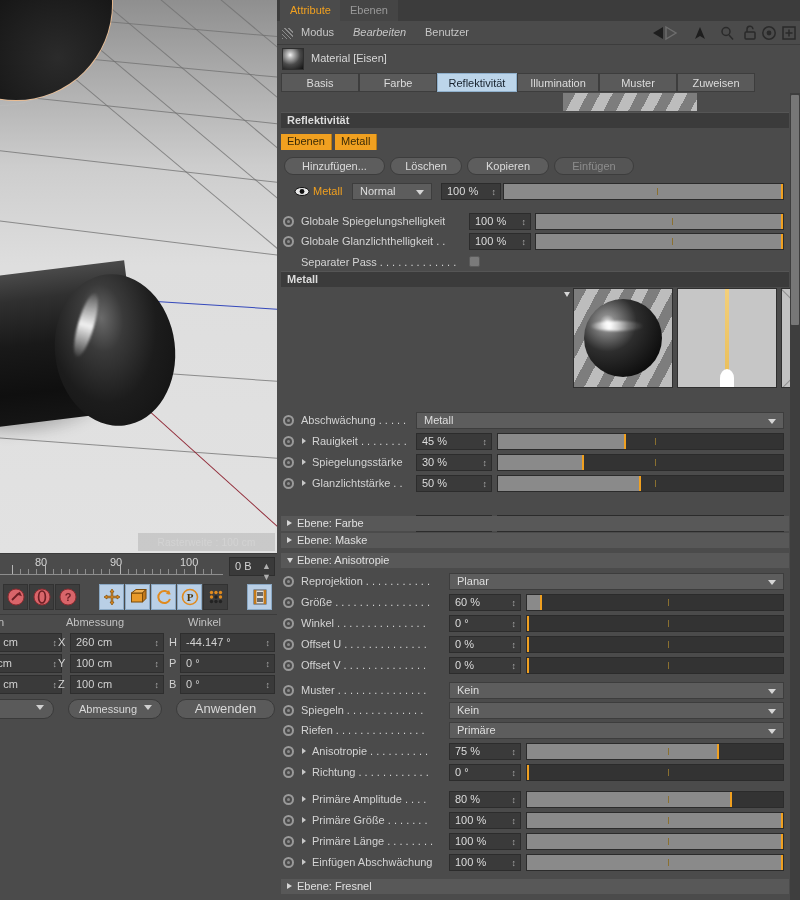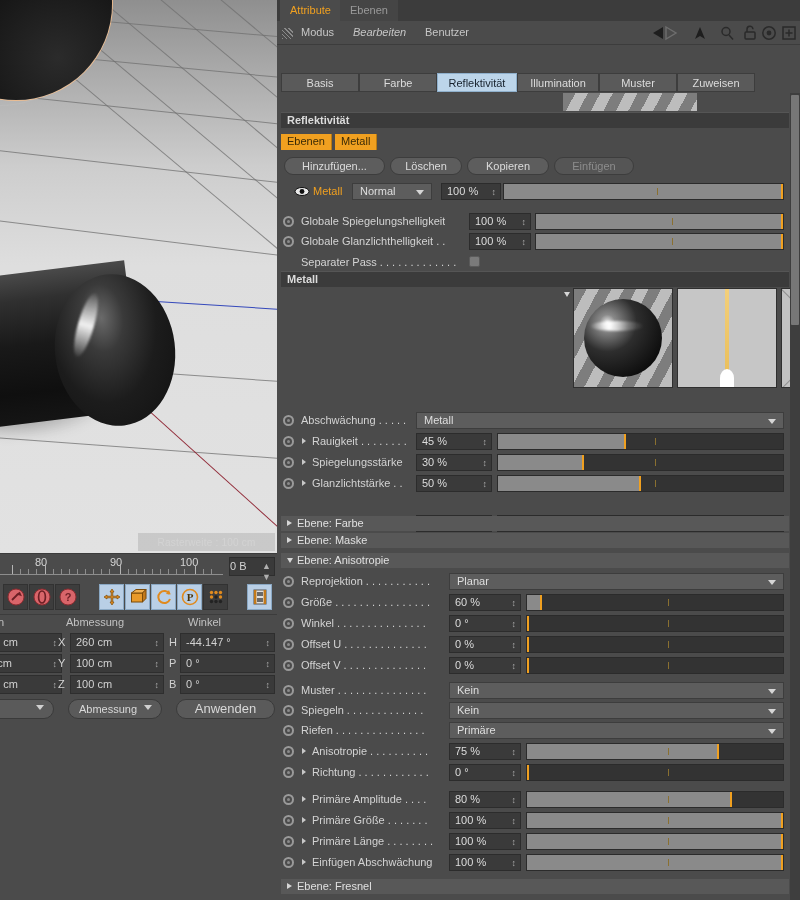--- a/index.html
+++ b/index.html
@@ -62,21 +62,21 @@
   
   #timeline { position:absolute; left:0; top:553px; width:277px; height:30px; background:#4b4b4b;
               border-top:1px solid #3c3c3c; }
   #ruler { position:absolute; left:0; top:2px; width:223px; height:26px; }
   .tk-label { position:absolute; top:0; font-size:11px; color:#d4d4d4; }
   .tk-major { position:absolute; bottom:8px; width:1px; height:9px; background:#b4b4b4; }
   .tk-minor { position:absolute; bottom:8px; width:1px; height:5px; background:#8d8d8d; }
   #ruler-base { position:absolute; left:0; bottom:7px; width:223px; height:1px; background:#8d8d8d; }
   #frame-field { position:absolute; left:229px; top:3px; width:46px; height:19px;
     background:#3a3a3a; border:1px solid #2e2e2e; color:#d4d4d4; font-size:11px;
-    line-height:17px; }
+    line-height:17px; padding-left:5px; }
   #frame-spin { position:absolute; right:3px; top:3px; font-size:9px; color:#b0b0b0; line-height:11px; }
 
   
   #tool-row { position:absolute; left:0; top:584px; width:277px; height:28px; }
   .tbtn { position:absolute; top:0; width:25px; height:26px; background:#3d3d3d;
           border:1px solid #323232; display:flex; align-items:center; justify-content:center; }
   .tbtn.sel { background:#b9cfe6; border-color:#8aa8c4; }
 
   
   #coords { position:absolute; left:0; top:614px; width:277px; height:120px; background:#4b4b4b;
@@ -416,20 +416,24 @@
           </svg>
       </div>
       <div class="mb-icon" style="left:504px;">
         <svg width="16" height="16" viewBox="0 0 16 16">
             <rect x="2" y="2" width="12" height="12" fill="none" stroke="#2a2a2a" stroke-width="1.5"></rect>
             <path d="M8 4.5 V11.5 M4.5 8 H11.5" stroke="#2a2a2a" stroke-width="1.5"></path>
           </svg>
       </div>
     </div>
 
+    <div id="matrow">
+      <div id="mat-thumb"></div>
+      <div id="mat-title">Material [Eisen]</div>
+    </div>
 
     <div id="mattabs">
       <div class="mtab" style="left:4px;   width:78px;">Basis</div>
       <div class="mtab" style="left:82px;  width:78px;">Farbe</div>
       <div class="mtab sel" style="left:160px; width:80px;">Reflektivität</div>
       <div class="mtab" style="left:240px; width:82px;">Illumination</div>
       <div class="mtab" style="left:322px; width:78px;">Muster</div>
       <div class="mtab" style="left:400px; width:78px;">Zuweisen</div>
     </div>
 

